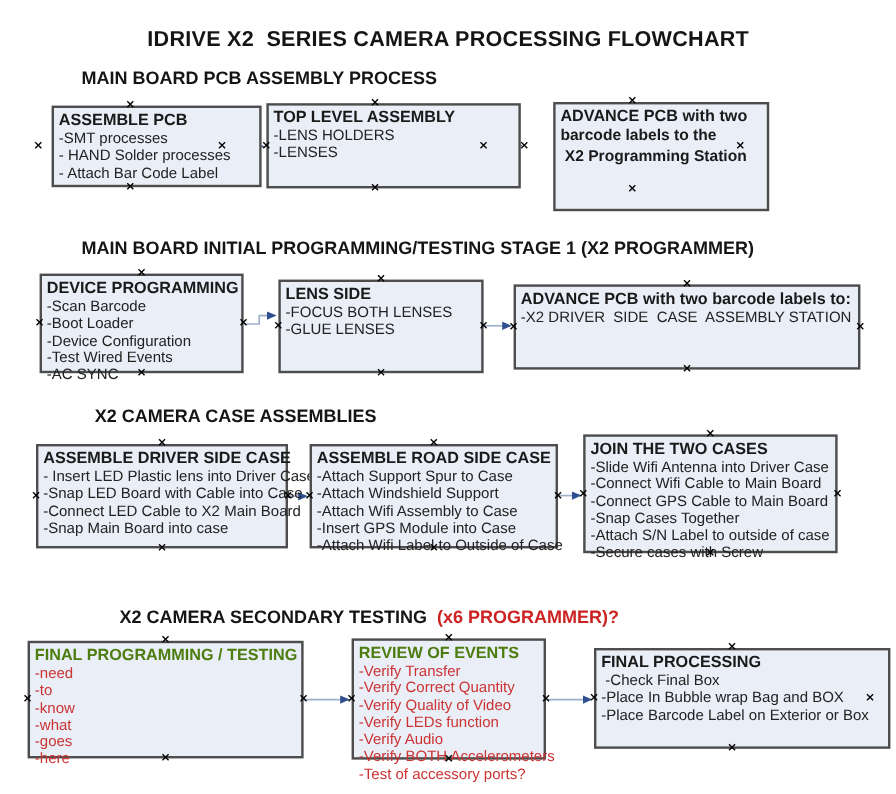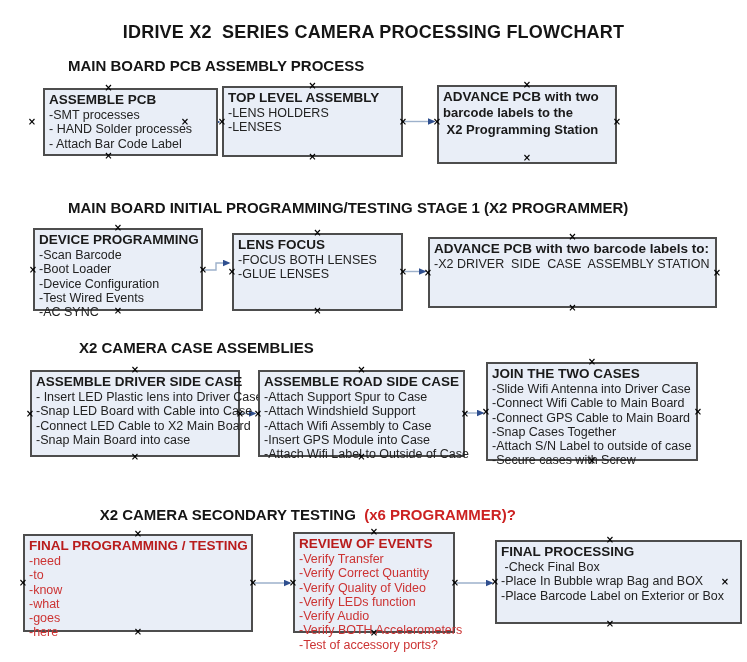--- a/index.html
+++ b/index.html
@@ -16,21 +16,21 @@
   }
   .red-text{color:#cc2222;}
   .box{
     position:absolute;box-sizing:border-box;
     background:#e9eef7;border:2px solid #4d4d4d;
     padding:2px 4px;overflow:visible;
   }
   .box-title{font-size:13.5px;font-weight:bold;line-height:16px;white-space:pre;color:#1a1a1a;}
   .box-line{font-size:12.5px;line-height:14.3px;white-space:pre;color:#222;}
   .bold-line{font-size:13px;font-weight:bold;line-height:16.5px;color:#1a1a1a;}
-  .red .box-title{color:#b91c1c;}
+  .red .box-title{color:#4d7c0f;}
   .red .box-line{color:#cc3333;}
   #connectors{position:absolute;left:0;top:0;width:747px;height:662px;pointer-events:none;}
   .cp{
     position:absolute;transform:translate(-50%,-50%);
     font-family:"DejaVu Sans",sans-serif;font-size:10px;font-weight:bold;
     color:#000;line-height:1;pointer-events:none;
   }
 </style>
 </head>
 <body>
@@ -57,45 +57,45 @@
 
   <div class="sec-header" style="left:20px;top:57px">MAIN BOARD PCB ASSEMBLY PROCESS</div>
 
   <div class="box" style="left:43px;top:88px;width:175px;height:68px">
     <div class="box-title">ASSEMBLE PCB</div>
     <div class="box-line">-SMT processes</div>
     <div class="box-line">- HAND Solder processes</div>
     <div class="box-line">- Attach Bar Code Label</div>
   </div>
 
-  <div class="box" style="left:222px;top:86px;width:181px;height:71px">
+  <div class="box" style="left:222px;top:86px;width:212px;height:71px">
     <div class="box-title">TOP LEVEL ASSEMBLY</div>
     <div class="box-line">-LENS HOLDERS</div>
     <div class="box-line">-LENSES</div>
   </div>
 
-  <div class="box" style="left:437px;top:85px;width:180px;height:79px">
+  <div class="box" style="left:461px;top:85px;width:180px;height:91px">
     <div class="box-title">ADVANCE PCB with two</div>
     <div class="box-line bold-line">barcode labels to the</div>
     <div class="box-line bold-line"> X2 Programming Station</div>
   </div>
 
   <div class="sec-header" style="left:20px;top:199px">MAIN BOARD INITIAL PROGRAMMING/TESTING STAGE 1 (X2 PROGRAMMER)</div>
 
   <div class="box" style="left:33px;top:228px;width:170px;height:83px">
     <div class="box-title">DEVICE PROGRAMMING</div>
     <div class="box-line">-Scan Barcode</div>
     <div class="box-line">-Boot Loader</div>
     <div class="box-line">-Device Configuration</div>
     <div class="box-line">-Test Wired Events</div>
     <div class="box-line">-AC SYNC</div>
   </div>
 
   <div class="box" style="left:232px;top:233px;width:171px;height:78px">
-    <div class="box-title">LENS FOCUS</div>
+    <div class="box-title">LENS SIDE</div>
     <div class="box-line">-FOCUS BOTH LENSES</div>
     <div class="box-line">-GLUE LENSES</div>
   </div>
 
   <div class="box" style="left:428px;top:237px;width:289px;height:71px">
     <div class="box-title">ADVANCE PCB with two barcode labels to:</div>
     <div class="box-line">-X2 DRIVER  SIDE  CASE  ASSEMBLY STATION</div>
   </div>
 
   <div class="sec-header" style="left:31px;top:339px">X2 CAMERA CASE ASSEMBLIES</div>

